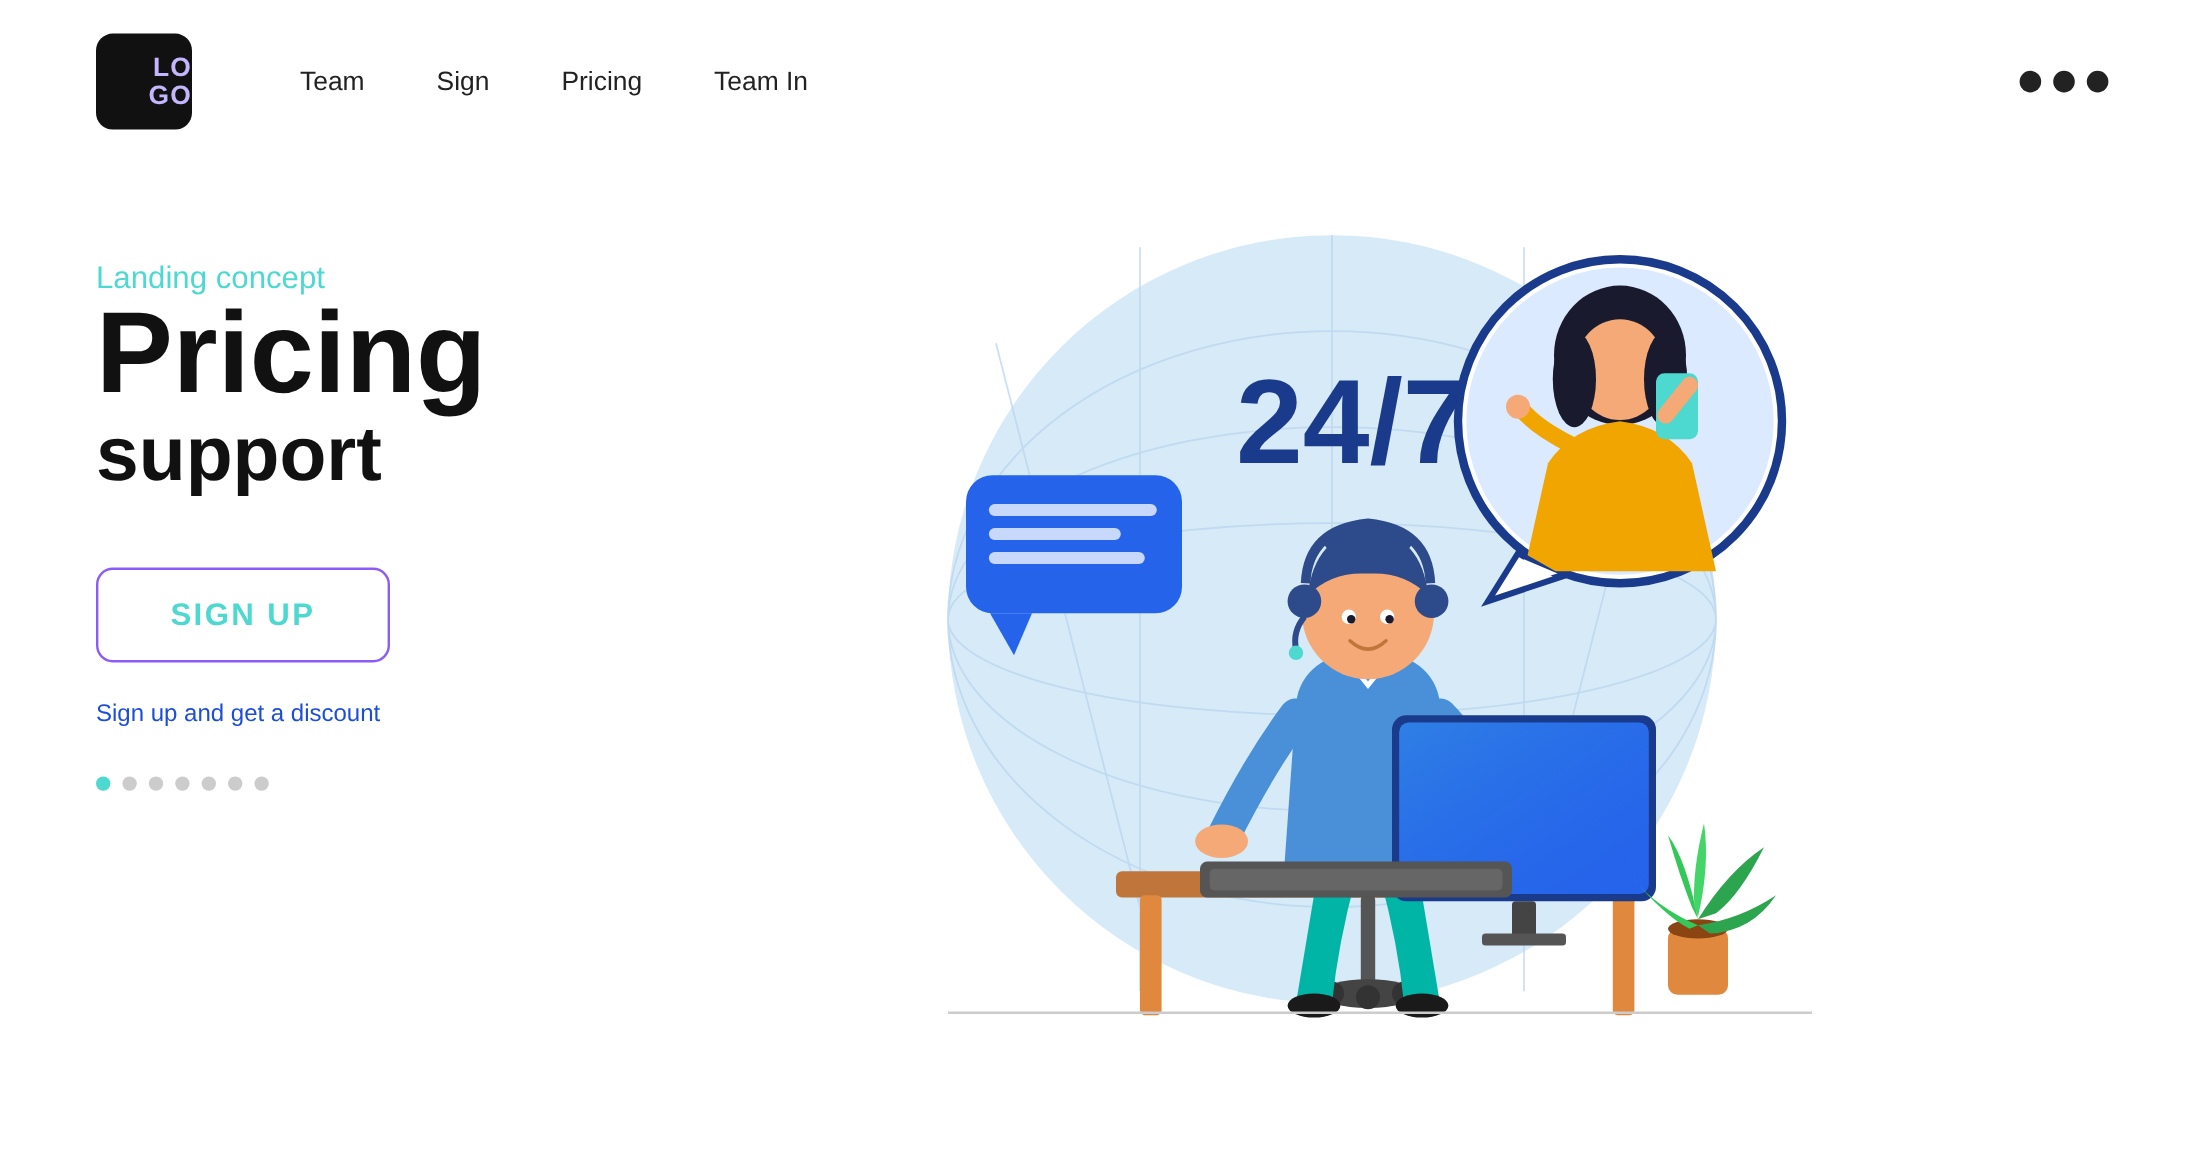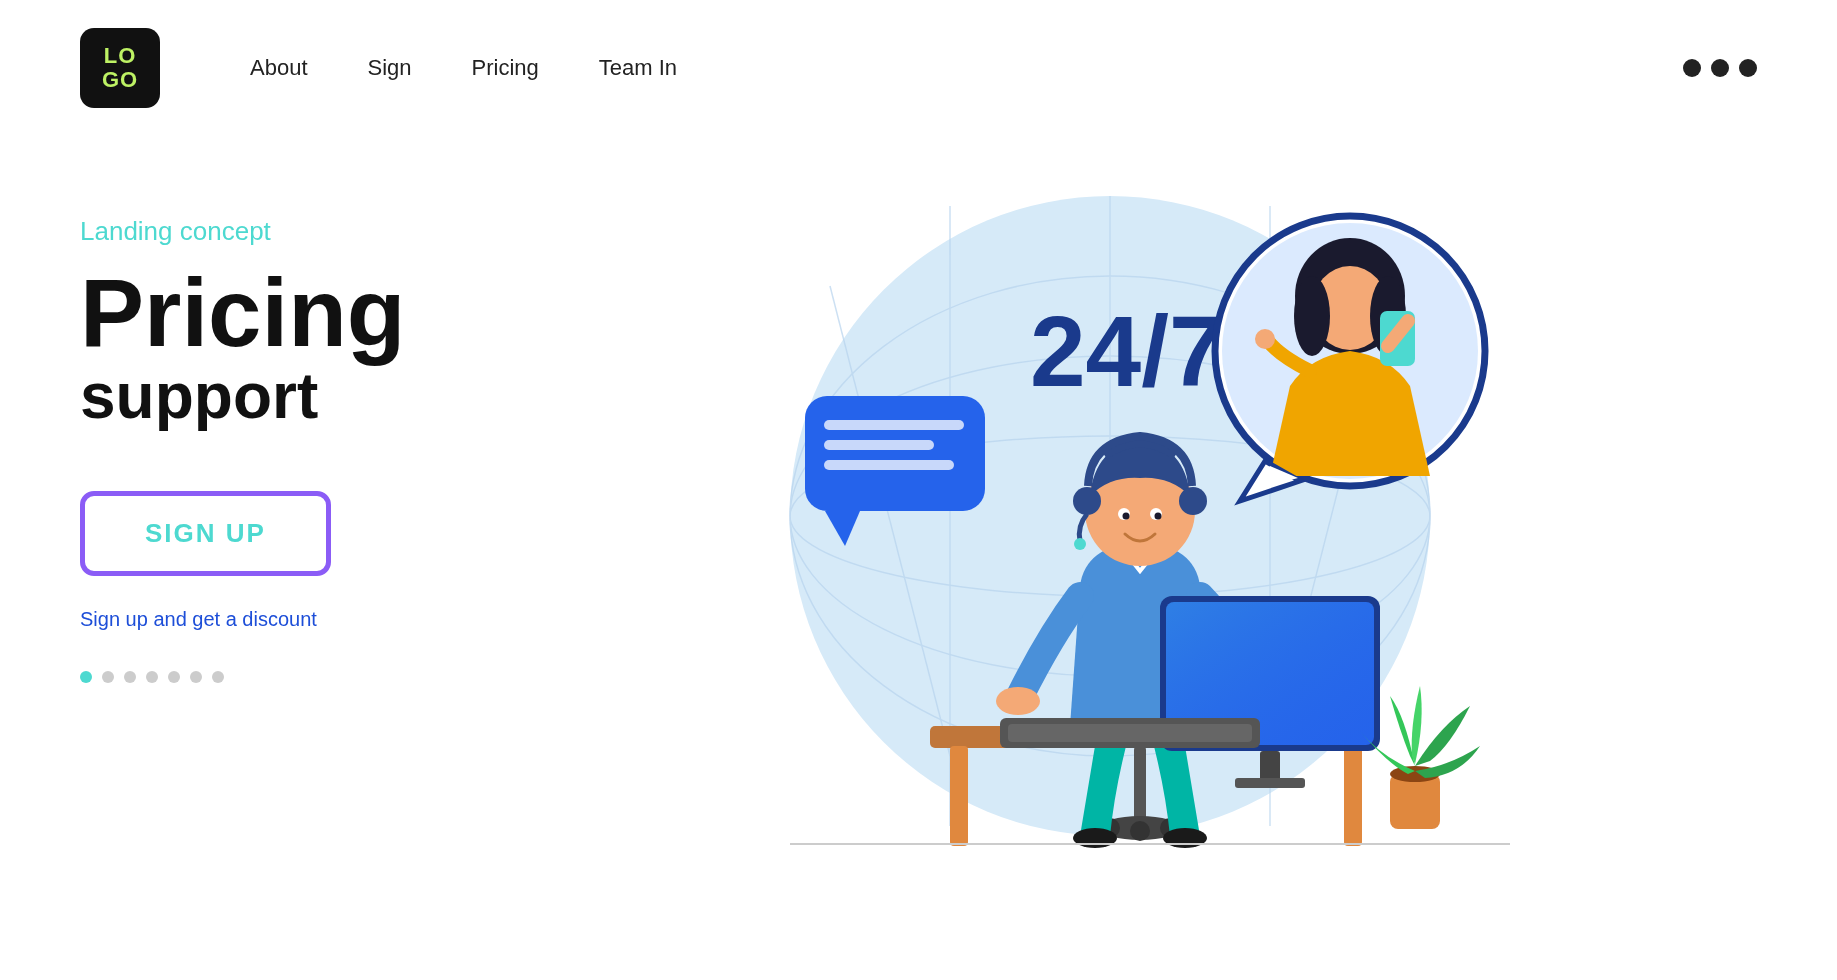--- a/index.html
+++ b/index.html
@@ -18,23 +18,23 @@
       padding: 28px 80px;
       gap: 60px;
     }
     .logo-box {
       width: 80px;
       height: 80px;
       background: #111;
       border-radius: 14px;
       display: flex;
       flex-direction: column;
-      align-items: center;
+      align-items: flex-end;
       justify-content: center;
-      color: #bef264;
+      color: #c4b5fd;
       font-weight: 900;
       font-size: 22px;
       line-height: 1.1;
       letter-spacing: 1px;
     }
     .nav-links {
       display: flex;
       gap: 60px;
       margin-left: 30px;
     }
@@ -68,41 +68,40 @@
     
     .left-panel {
       width: 520px;
       flex-shrink: 0;
       padding-top: 60px;
     }
     .landing-concept-label {
       color: #4dd9d0;
       font-size: 26px;
       font-weight: 400;
-      margin-bottom: 18px;
     }
     .hero-title-customer {
       font-size: 96px;
       font-weight: 900;
       color: #111;
       line-height: 1.0;
       display: block;
     }
     .hero-title-support {
       font-size: 64px;
       font-weight: 700;
       color: #111;
       line-height: 1.1;
       display: block;
       margin-bottom: 60px;
     }
     .signup-btn {
       display: inline-block;
       padding: 22px 60px;
-      border: 5px solid #8b5cf6;
+      border: 2px solid #8b5cf6;
       border-radius: 14px;
       color: #4dd9d0;
       font-size: 26px;
       font-weight: 700;
       letter-spacing: 2px;
       cursor: pointer;
       background: transparent;
       margin-bottom: 24px;
     }
     .signup-label {
@@ -146,21 +145,21 @@
   </style>
 </head>
 <body>
 
 <nav class="navbar">
   <div class="logo-box">
     <span>LO</span>
     <span>GO</span>
   </div>
   <div class="nav-links">
-    <a class="nav-link">About</a>
+    <a class="nav-link">Team</a>
     <a class="nav-link">Sign</a>
     <a class="nav-link">Pricing</a>
     <a class="nav-link">Team In</a>
   </div>
   <div class="nav-dots">
     <div class="nav-dot"></div>
     <div class="nav-dot"></div>
     <div class="nav-dot"></div>
   </div>
 </nav>

